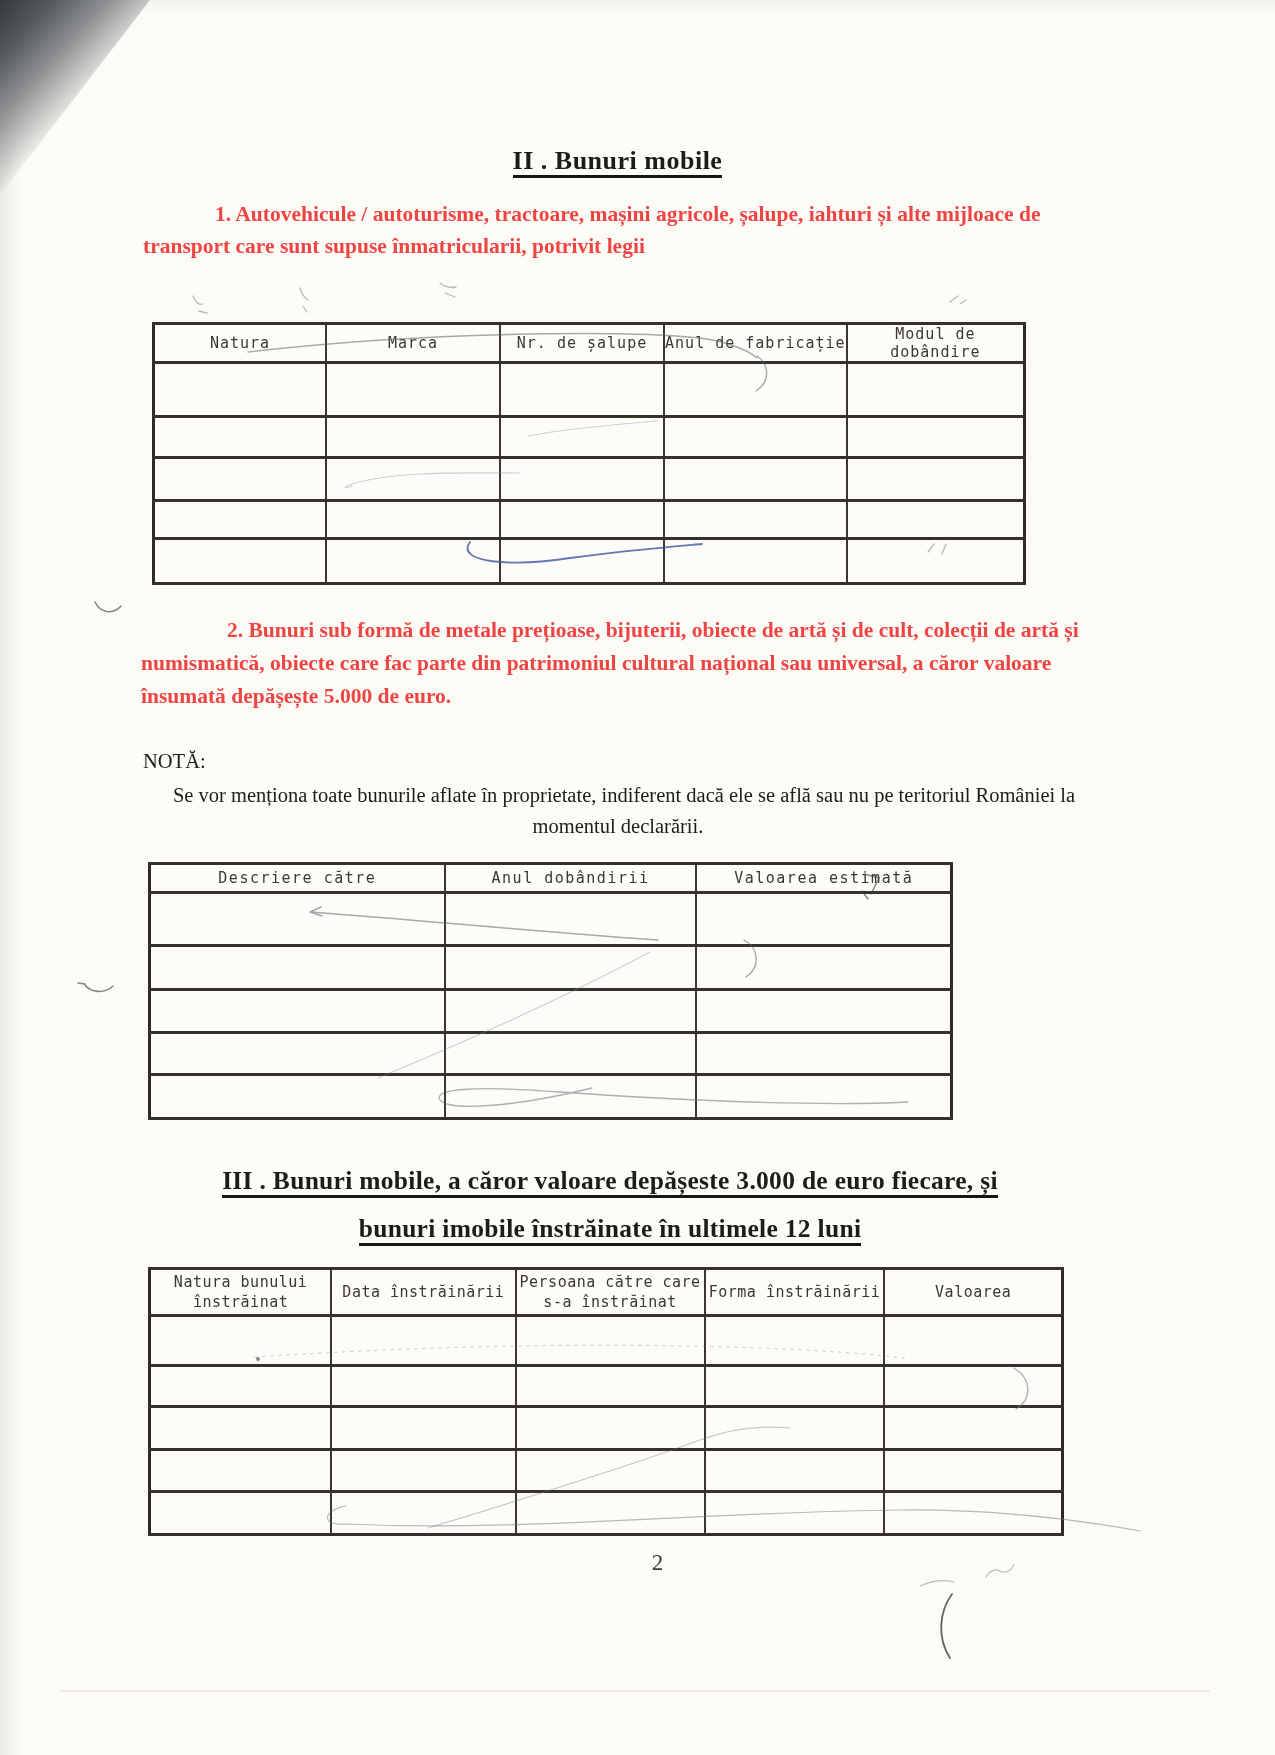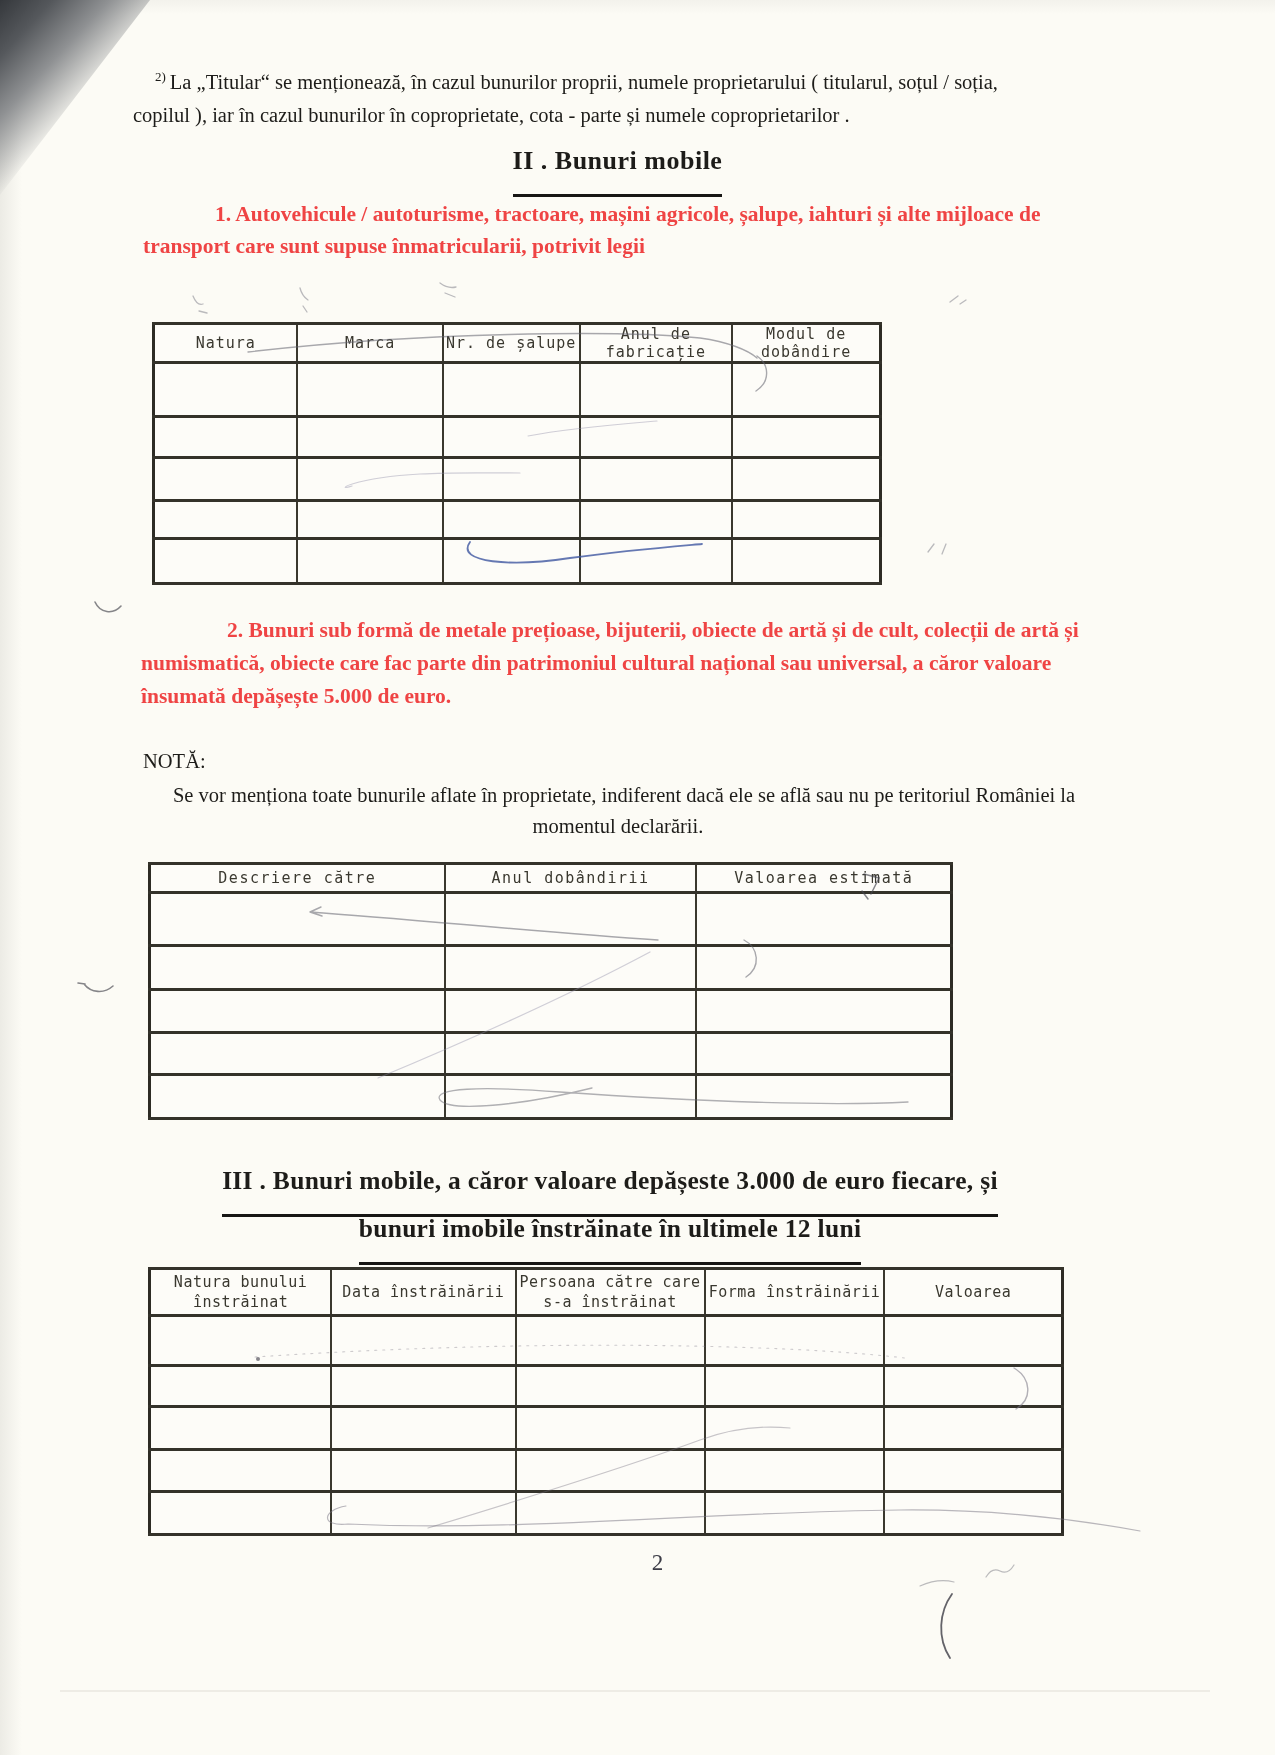--- a/index.html
+++ b/index.html
@@ -20,39 +20,39 @@
   }
   .footnote{
     position:absolute;left:133px;top:60px;width:905px;
     font-size:20.5px;line-height:33px;text-indent:22px;text-align:left;
   }
   .footnote sup{font-size:13px;vertical-align:super;margin-right:4px;}
   .h2wrap{
     position:absolute;left:0;top:146px;width:1235px;text-align:center;
     font-size:26px;font-weight:bold;letter-spacing:.5px;
   }
-  .uline{border-bottom:3px solid #171614;padding-bottom:19px;}
+  .uline{border-bottom:3px solid #171614;padding-bottom:0;}
   .para{position:absolute;margin:0;font-weight:bold;font-size:21.5px;line-height:32px;color:#ef4444;}
   .p1{left:143px;top:198px;width:975px;text-indent:72px;}
   .p2{left:141px;top:614px;width:945px;text-indent:86px;line-height:33px;}
   .nota-label{position:absolute;left:143px;top:750px;font-size:20.5px;}
   .nota-text{position:absolute;margin:0;left:143px;top:780px;width:950px;font-size:20.5px;line-height:31px;text-indent:12px;text-align:center;}
   .tbl{position:absolute;}
   .tbl table{border-collapse:collapse;table-layout:fixed;width:100%;background:rgba(255,255,255,.35);}
   .tbl th,.tbl td{
     border-left:2px solid #3a382e;border-right:2px solid #3a382e;
     border-top:3px solid #34322a;border-bottom:3px solid #34322a;
     padding:0;overflow:hidden;
   }
   .tbl table{border:3px solid #2d2b24;}
   .tbl th{
     font-family:"DejaVu Sans Mono",monospace;font-weight:normal;
     color:#3a382f;vertical-align:middle;text-align:center;
   }
-  .tbl1{left:152px;top:322px;width:730px;}
+  .tbl1{left:152px;top:322px;width:874px;}
   .tbl1 th{font-size:15px;letter-spacing:1px;height:28px;}
   .tbl2{left:148px;top:862px;width:805px;}
   .tbl2 th{font-size:15px;letter-spacing:1.5px;height:26px;}
   .tbl3{left:148px;top:1267px;width:916px;}
   .tbl3 th{font-size:15px;letter-spacing:.5px;height:44px;line-height:20px;}
   .h3wrap{
     position:absolute;left:0;top:1157px;width:1220px;text-align:center;
     font-size:25.5px;font-weight:bold;line-height:48px;letter-spacing:.3px;font-family:Liberation Serif, serif;
   }
   .pagenum{
@@ -65,21 +65,20 @@
     background:rgba(140,135,115,.12);pointer-events:none;
   }
 </style>
 </head>
 <body>
 
 <div class="page">
 
   <div class="corner-fold"></div>
 
-  <div class="footnote"><sup>2)</sup><span>La „Titular“ se menționează, în cazul bunurilor proprii, numele proprietarului ( titularul, soțul / soția, copilul ), iar în cazul bunurilor în coproprietate, cota - parte și numele coproprietarilor .</span></div>
 
   <div class="h2wrap">
     <span class="uline">II .  Bunuri mobile</span>
   </div>
 
   <p class="para p1">1. Autovehicule / autoturisme, tractoare, mașini agricole, șalupe, iahturi și alte mijloace de transport care sunt supuse înmatricularii, potrivit legii</p>
 
   <div class="tbl tbl1">
     <table>
       <colgroup>

